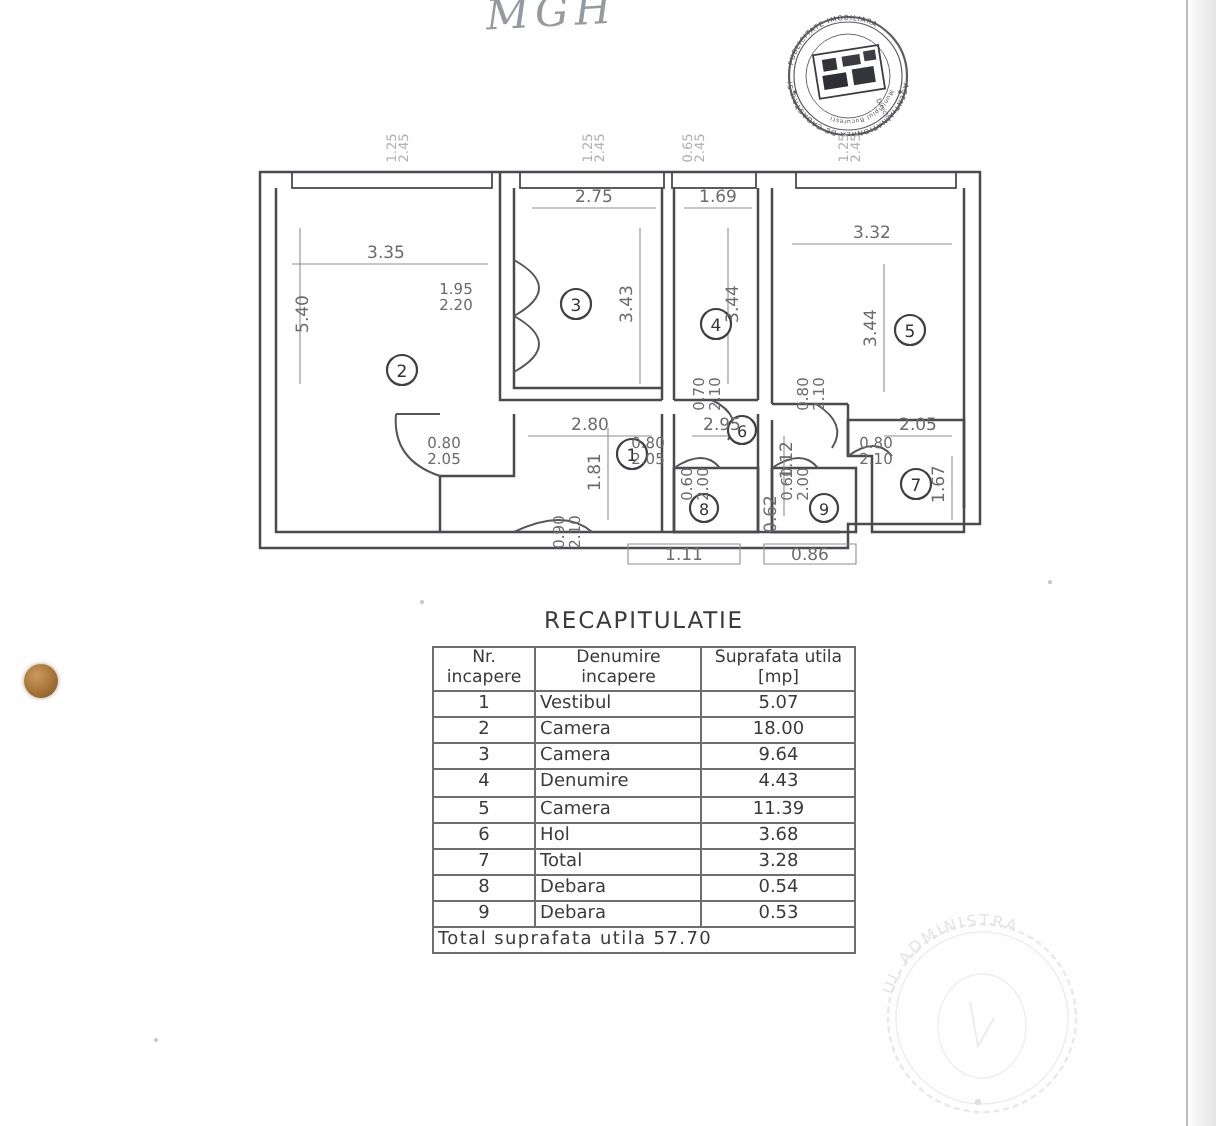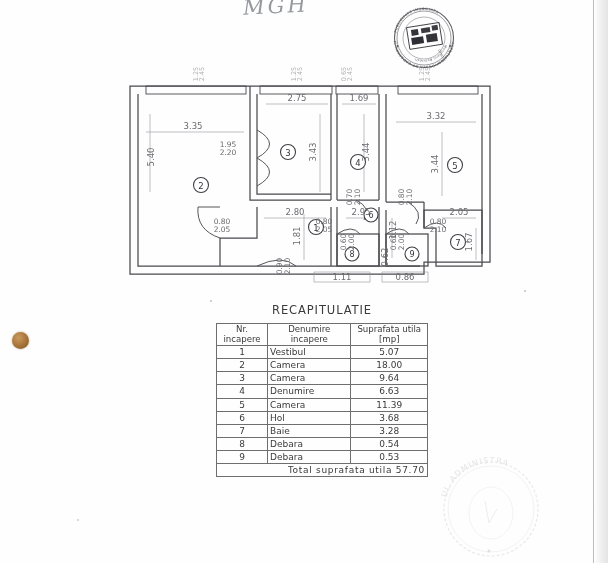--- a/index.html
+++ b/index.html
@@ -126,21 +126,21 @@
   }
   table.recap th {
     text-align: center;
     font-size: 8.6px;
   }
   .c-nr    { width: 48px; text-align: center; margin-left: 24px; }
   .c-name  { width: 86px; text-align: center; margin-top: 19px; }
   .c-area  { width: 78px; text-align: center; }
   td.c-name { text-align: left; }
   .total-cell {
-    text-align: right;
+    text-align: left;
     letter-spacing: 0.7px;
     font-size: 9px;
     padding: 2px 2px;
   }
 </style>
 </head>
 <body>
 
 <div id="page">
 
@@ -433,35 +433,35 @@
           <td class="c-area">18.00</td>
         </tr>
         <tr>
           <td class="c-nr">3</td>
           <td class="c-name">Camera</td>
           <td class="c-area">9.64</td>
         </tr>
         <tr>
           <td class="c-nr">4</td>
           <td class="c-name">Denumire</td>
-          <td class="c-area">6.63</td>
+          <td class="c-area">4.43</td>
         </tr>
         <tr>
           <td class="c-nr">5</td>
           <td class="c-name">Camera</td>
           <td class="c-area">11.39</td>
         </tr>
         <tr>
           <td class="c-nr">6</td>
           <td class="c-name">Hol</td>
           <td class="c-area">3.68</td>
         </tr>
         <tr>
           <td class="c-nr">7</td>
-          <td class="c-name">Baie</td>
+          <td class="c-name">Total</td>
           <td class="c-area">3.28</td>
         </tr>
         <tr>
           <td class="c-nr">8</td>
           <td class="c-name">Debara</td>
           <td class="c-area">0.54</td>
         </tr>
         <tr>
           <td class="c-nr">9</td>
           <td class="c-name">Debara</td>

